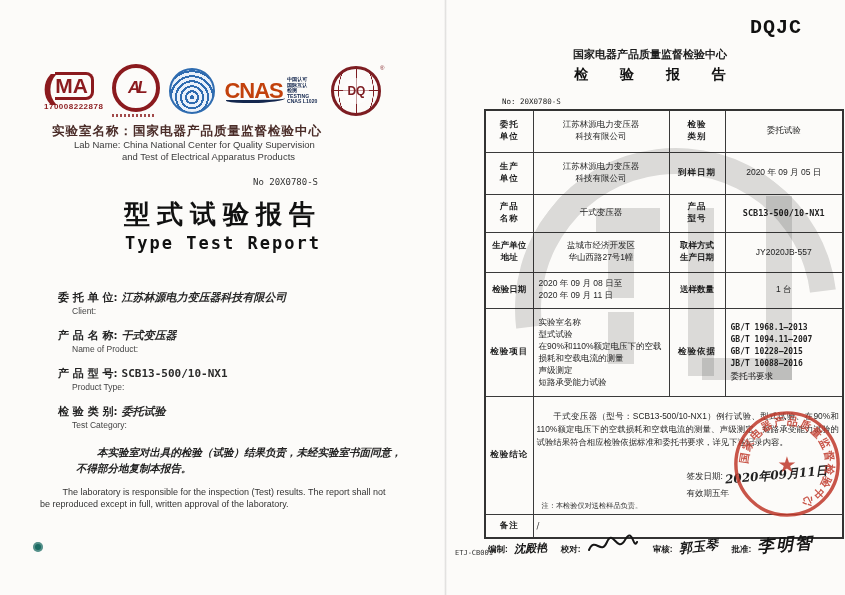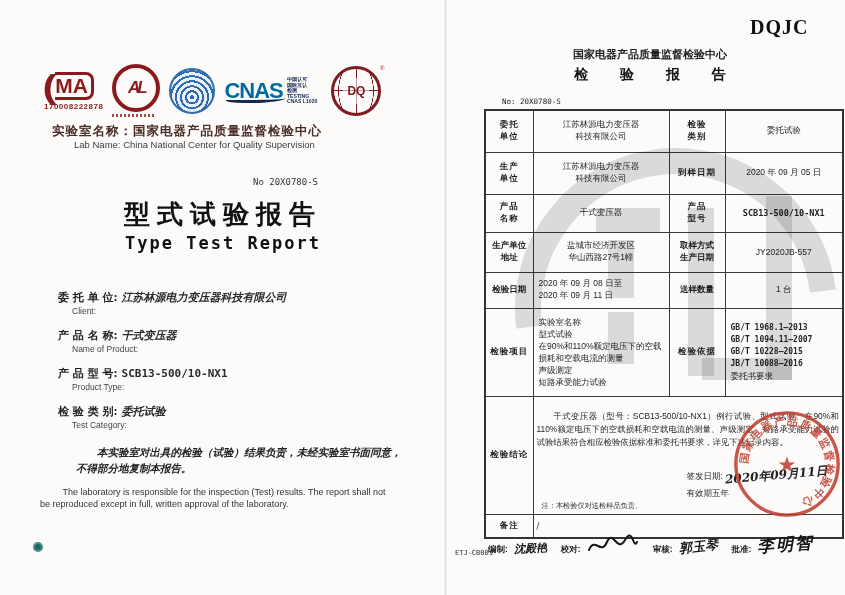--- a/index.html
+++ b/index.html
@@ -14,21 +14,21 @@
   .cma{color:#8b1a1e;text-align:center;}
   .cma-row{display:flex;align-items:center;font-weight:900;}
   .cma-paren{font-size:34px;line-height:30px;transform:scaleX(1.25);}
   .cma-box{font-size:21px;letter-spacing:0;border:3px solid #8b1a1e;border-left:none;border-radius:0 8px 8px 0;padding:0 3px 0 0;line-height:22px;}
   .cma-num{font-size:8px;font-weight:700;letter-spacing:.5px;margin-top:1px;}
   .cal{width:40px;height:40px;border:4px solid #8b1a1e;border-radius:50%;color:#8b1a1e;display:flex;align-items:center;justify-content:center;font-weight:900;font-size:17px;font-style:italic;letter-spacing:-3px;}
   .cal-wrap{text-align:center;}
   .cal-sub{margin-top:2px;height:3px;width:44px;background:repeating-linear-gradient(to right,#a24a4a 0 2px,transparent 2px 4px);}
   .bluecirc{width:42px;height:42px;border-radius:50%;border:2px solid #2f6cb0;background:repeating-radial-gradient(circle at 50% 65%,#2f6cb0 0 2px,#eaf1fa 2px 5px);}
   .cnas-wrap{display:flex;align-items:center;gap:4px;}
-  .cnas-word{font-weight:900;font-size:22px;color:#0369a1;letter-spacing:-1px;position:relative;}
+  .cnas-word{font-weight:900;font-size:22px;color:#c2410c;letter-spacing:-1px;position:relative;}
   .cnas-word::after{content:"";position:absolute;left:2px;right:-2px;bottom:1px;height:5px;border-bottom:3px solid #14274e;border-radius:0 0 60% 30%;}
   .cnas-lines{color:#14274e;font-size:6px;line-height:6.5px;font-weight:700;transform:scale(.85);transform-origin:left center;}
   .globe{width:44px;height:44px;border-radius:50%;border:3px solid #7d1d22;position:relative;color:#7d1d22;
     background:
       linear-gradient(#7d1d22 0 0) center/100% 1px no-repeat,
       linear-gradient(#7d1d22 0 0) center/1px 100% no-repeat,
       radial-gradient(ellipse 60% 100% at 50% 50%,transparent 64%,#7d1d22 65% 67%,transparent 68%);}
   .globe-mono{position:absolute;inset:0;display:flex;align-items:center;justify-content:center;font-weight:900;font-size:12px;background:rgba(255,255,255,.55);border-radius:50%;margin:9px;}
   .globe-r{position:absolute;right:-6px;top:-4px;font-size:6px;}
 
@@ -42,21 +42,21 @@
   .field{margin-bottom:9px;}
   .f-cn{font-family:"DejaVu Serif",serif;font-weight:700;font-size:11px;color:#222;}
   .f-val{font-family:"DejaVu Serif",serif;font-style:italic;font-weight:600;font-size:11px;margin-left:4px;}
   .f-en{font-size:8.5px;color:#444;margin:1px 0 0 14px;}
 
   .stmt-cn{left:40px;top:444px;width:372px;font-family:"DejaVu Serif",serif;font-style:italic;font-weight:600;font-size:10.5px;line-height:16px;color:#222;white-space:pre-line;margin-left:36px;}
   .stmt-en{left:40px;top:487px;width:356px;font-size:9px;line-height:11.5px;color:#333;text-indent:2.5em;}
   .page-dot{left:33px;top:542px;width:10px;height:10px;border-radius:50%;background:#1c6b63;box-shadow:inset 0 0 0 2px rgba(255,255,255,.25);}
 
   
-  .dqjc{left:750px;top:16px;font-family:Liberation Serif, serif;font-weight:800;font-size:20px;letter-spacing:1px;color:#111;}
+  .dqjc{left:750px;top:16px;font-family:Liberation Mono, monospace;font-weight:800;font-size:20px;letter-spacing:1px;color:#111;}
   .r-center-name{left:455px;top:47px;width:390px;text-align:center;font-size:11px;font-weight:800;color:#1d1d1d;}
   .r-report-title{left:455px;top:66px;width:390px;text-align:center;font-size:14px;font-weight:900;letter-spacing:14px;text-indent:14px;color:#111;}
   .r-no{left:486px;top:97px;font-size:7.5px;font-family:"DejaVu Sans Mono",monospace;color:#222;padding-left:16px;}
 
   table.rep{left:484px;top:109px;position:absolute;border-collapse:collapse;width:358px;table-layout:fixed;background:transparent;}
   table.rep td{border:1px solid #3a3a3a;font-size:8.5px;color:#1f1f1f;padding:2px 3px;vertical-align:middle;}
   table.rep{border:2px solid #333;}
   td.lbl{text-align:center;font-weight:600;letter-spacing:1px;}
   td.val{text-align:center;}
   .ml{white-space:pre-line;}
@@ -121,20 +121,21 @@
       <span class="globe-r">®</span>
     </div>
   </div>
 
   <div class="abs lab-line">
     <span>实验室名称：</span><span>国家电器产品质量监督检验中心</span>
   </div>
   <div class="abs lab-en">
     <span>Lab Name:</span>
     <span>China National Center for Quality Supervision</span><br>
+    <span style="margin-left:48px;display:inline-block;">and Test of Electrical Apparatus Products</span>
   </div>
 
   <div class="abs report-no-left">No 20X0780-S</div>
 
   <div class="abs title-cn">型式试验报告</div>
   <div class="abs title-en">Type  Test  Report</div>
 
   <div class="abs fields">
     <div class="field">
       <span class="f-cn">委 托 单 位:</span><span class="f-val">江苏林源电力变压器科技有限公司</span>

